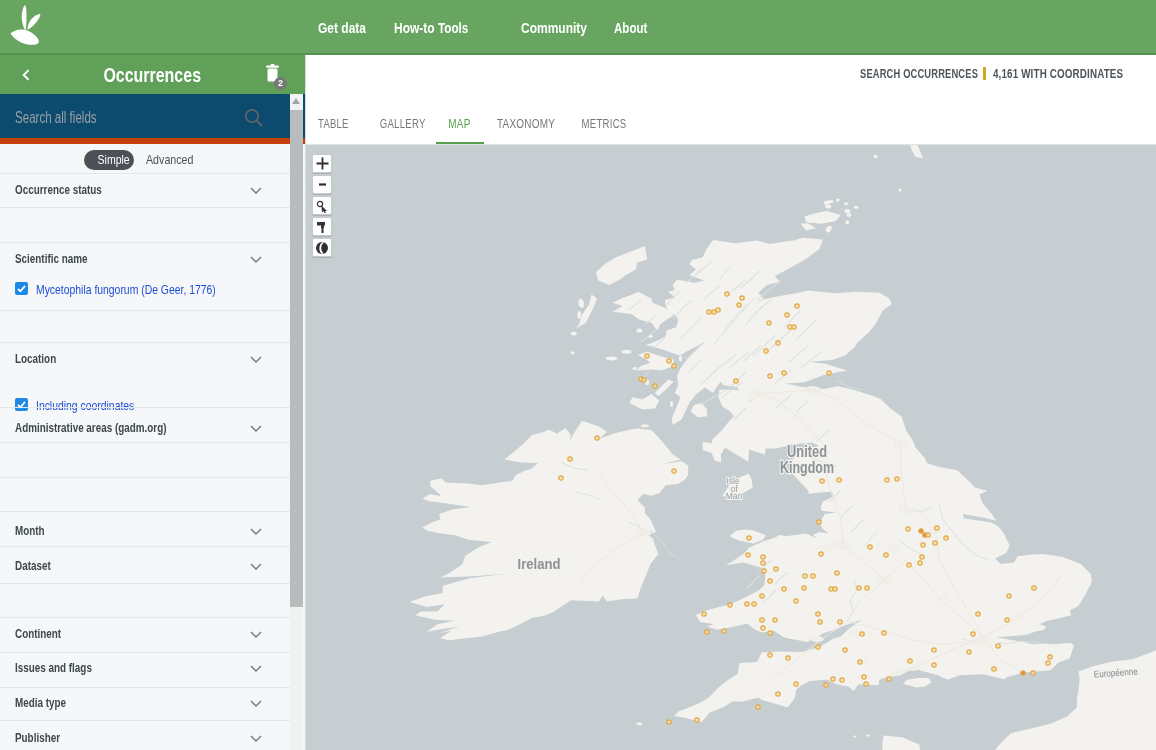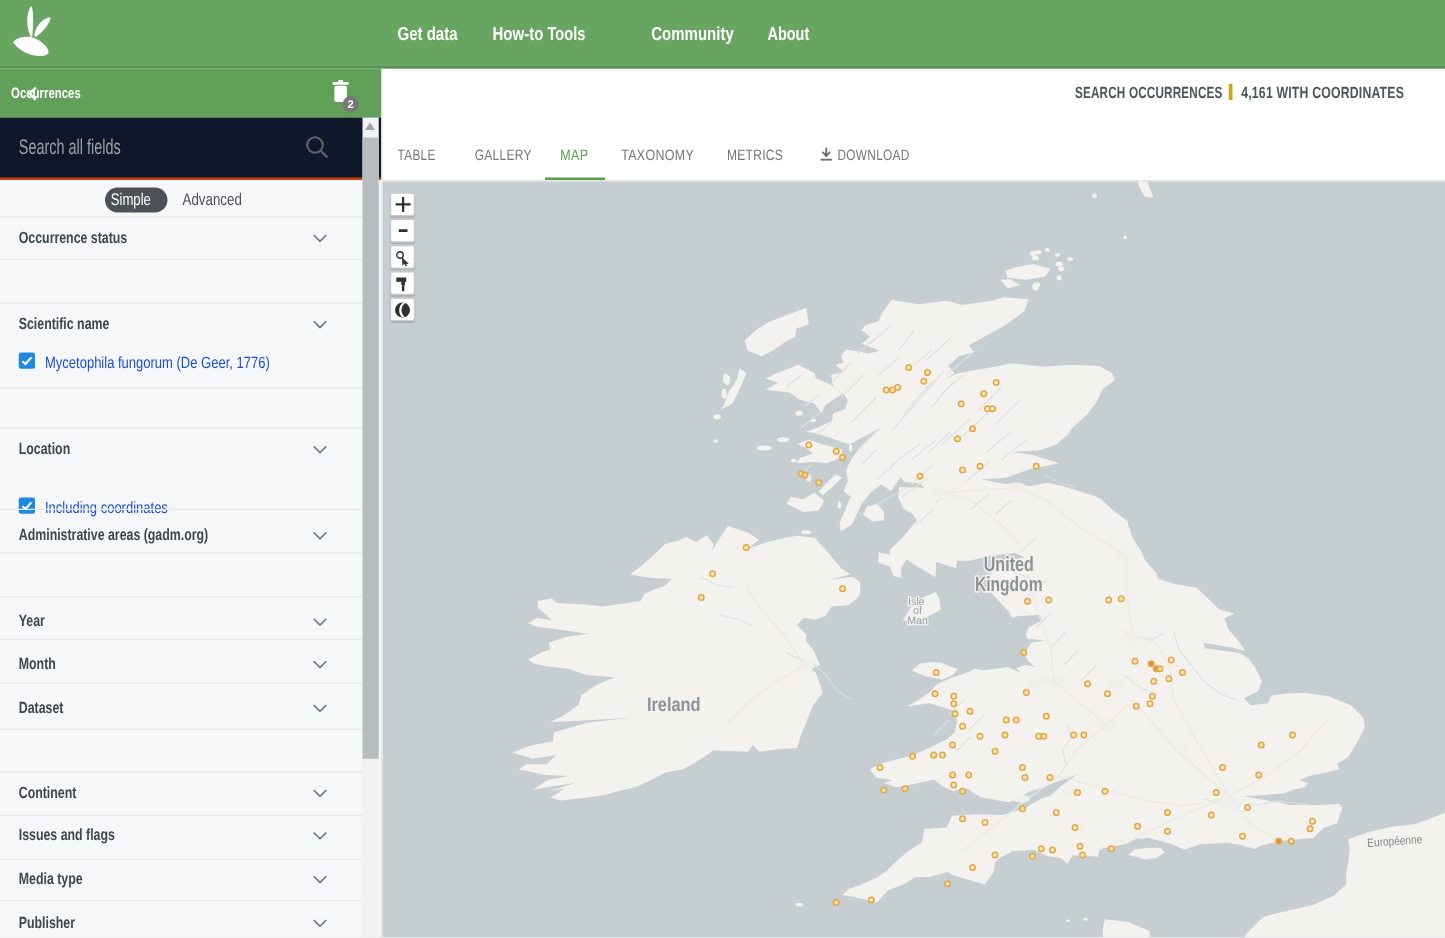--- a/index.html
+++ b/index.html
@@ -1,26 +1,26 @@
 <!DOCTYPE html>
 <html><head><meta charset="utf-8"><style>
 *{margin:0;padding:0;box-sizing:border-box}
 .cx{display:inline-block;transform-origin:0 50%}
 .cxc{display:inline-block;transform-origin:50% 50%}
 body{width:1156px;height:750px;overflow:hidden;position:relative;font-family:"Liberation Sans",sans-serif;background:#fff}
 .topnav{position:absolute;left:0;top:0;width:1156px;height:55px;background:#68a561;border-bottom:2px solid #55914e}
 .navlink{position:absolute;top:0;height:55px;line-height:55px;color:#fff;font-size:15px;font-weight:bold}
 .sidebar{position:absolute;left:0;top:55px;width:305px;height:695px;background:#f6f7f8}
 .occbar{position:absolute;left:0;top:0;width:305px;height:39px;background:#60a058;color:#fff}
-.occtitle{position:absolute;left:0;top:0;width:305px;text-align:left;line-height:39px;font-size:12px;font-weight:bold}
+.occtitle{position:absolute;left:0;top:0;width:305px;text-align:center;line-height:39px;font-size:21px;font-weight:bold}
 .backarr{position:absolute;left:22px;top:14px;width:8px;height:12px}
-.searchrow{position:absolute;left:0;top:39px;width:305px;height:50px;background:#0f172a;border-bottom:2px solid #c2410c}
+.searchrow{position:absolute;left:0;top:39px;width:305px;height:50px;background:#0c4a6e;border-bottom:6px solid #c2410c}
 .searchph{position:absolute;left:15px;top:14px;font-size:17px;color:#9aa1a6}
 .togglerow{position:absolute;left:0;top:89px;width:290px;height:29px}
-.pill{position:absolute;left:84px;top:6px;width:50px;height:20px;background:#4b5157;border-radius:11px;color:#fff;font-size:13.5px;text-align:left;line-height:20px}
+.pill{position:absolute;left:84px;top:6px;width:50px;height:20px;background:#4b5157;border-radius:11px;color:#fff;font-size:13.5px;text-align:right;line-height:20px}
 .adv{position:absolute;left:146px;top:6px;font-size:13.5px;color:#4b5157;line-height:20px}
 .sect{position:absolute;left:0;width:290px;height:17px}
 .stitle{position:absolute;left:15px;top:0;font-size:13px;font-weight:bold;color:#3d474e}
 .chev{position:absolute;right:28px;top:5px;width:12px;height:7px}
 .citem{position:absolute;left:0;width:290px;height:16px}
 .cbox{position:absolute;left:15px;top:1px;width:13px;height:13px;background:#1e88e5;border-radius:2px}
 .clab{position:absolute;left:36px;top:1px;font-size:13px;color:#1d4ed8}
 .sline{position:absolute;left:0;width:290px;height:1px;background:#e4e6e8}
 .sbar{position:absolute;left:290px;top:39px;width:13px;height:656px;background:#f1f3f3}
 .sthumb{position:absolute;left:0;top:16px;width:13px;height:497px;background:#b7bcbd}
@@ -101,26 +101,20 @@
         </svg>
       </span>
       <span class="clab"><span class="cx" style="transform:scaleX(.8)">Including coordinates</span></span>
     </div>
 <div class="sect" style="top:365px">
       <span class="stitle"><span class="cx" style="transform:scaleX(.76)">Administrative areas (gadm.org)</span></span>
       <svg class="chev" viewBox="0 0 12 7">
         <path d="M1 1 L6 6 L11 1" fill="none" stroke="#6b7a84" stroke-width="1.4"></path>
       </svg>
     </div>
-<div class="sect" style="top:434px">
-      <span class="stitle"><span class="cx" style="transform:scaleX(.76)">Year</span></span>
-      <svg class="chev" viewBox="0 0 12 7">
-        <path d="M1 1 L6 6 L11 1" fill="none" stroke="#6b7a84" stroke-width="1.4"></path>
-      </svg>
-    </div>
 <div class="sect" style="top:468px">
       <span class="stitle"><span class="cx" style="transform:scaleX(.76)">Month</span></span>
       <svg class="chev" viewBox="0 0 12 7">
         <path d="M1 1 L6 6 L11 1" fill="none" stroke="#6b7a84" stroke-width="1.4"></path>
       </svg>
     </div>
 <div class="sect" style="top:503px">
       <span class="stitle"><span class="cx" style="transform:scaleX(.76)">Dataset</span></span>
       <svg class="chev" viewBox="0 0 12 7">
         <path d="M1 1 L6 6 L11 1" fill="none" stroke="#6b7a84" stroke-width="1.4"></path>
@@ -173,24 +167,20 @@
 <div class="main">
 <div class="reshead" style="left:554px;right:auto"><span class="cx" style="transform:scaleX(.72)">SEARCH OCCURRENCES</span></div>
 <div style="position:absolute;left:677px;top:12px;width:3px;height:13px;background:#d0a61d"></div>
 <div class="reshead" style="left:687px;right:auto"><span class="cx" style="transform:scaleX(.755)">4,161 WITH COORDINATES</span></div>
 <div class="tabs">
 <span class="tab" style="left:5px;width:44px"><span class="cxc" style="transform:scaleX(.79)">TABLE</span></span>
 <span class="tab" style="left:68px;width:50px"><span class="cxc" style="transform:scaleX(.8)">GALLERY</span></span>
 <span class="tab" style="left:128px;width:50px;color:#579e4f"><span class="cxc" style="transform:scaleX(.83)">MAP</span></span>
 <span class="tab" style="left:182px;width:76px"><span class="cxc" style="transform:scaleX(.83)">TAXONOMY</span></span>
 <span class="tab" style="left:270px;width:56px"><span class="cxc" style="transform:scaleX(.8)">METRICS</span></span>
-<span class="tab" style="left:350px"><svg width="10" height="11" viewBox="0 0 10 11" style="vertical-align:-1px;margin-right:4px">
-          <path d="M5 0 L5 6 M2 3.5 L5 6.8 L8 3.5" fill="none" stroke="#6f7173" stroke-width="1.5"></path>
-          <rect x="0.5" y="9" width="9" height="1.5" fill="#6f7173"></rect>
-        </svg><span class="cx" style="transform:scaleX(.79)">DOWNLOAD</span></span>
 <div style="position:absolute;left:130px;top:38px;width:48px;height:2px;background:#579e4f"></div>
 </div>
 <div class="mapwrap">
 <svg width="851" height="605" viewBox="305 145 851 605">
 <rect x="305" y="145" width="851" height="605" fill="#c6ced1"></rect>
 <path d="M712.3 240.0L733.9 243.3L756.2 240.5L768.4 243.9L792.3 240.5L802.3 237.7L821.8 239.4L818.5 248.9L803.4 260.0L788.4 268.3L774.0 276.1L778.4 281.7L766.2 285.0L757.3 292.8L762.9 298.4L754.0 304.5L764.0 298.9L778.4 296.1L795.1 293.3L807.3 290.6L834.0 293.3L856.3 291.7L878.5 292.8L888.5 298.4L890.7 303.9L881.3 311.1L875.7 322.3L868.5 331.7L856.3 342.8L853.5 347.3L844.0 355.6L831.2 360.1L809.0 361.7L825.7 364.0L834.0 366.7L846.3 370.6L822.9 375.1L803.4 382.3L784.0 383.4L800.7 386.8L822.9 389.0L836.8 386.2L849.6 389.0L872.9 396.2L879.6 399.0L889.6 408.4L900.7 416.8L905.2 430.7L911.9 440.7L914.6 447.4L924.1 458.5L925.8 462.9L936.9 466.8L956.3 470.2L967.5 480.7L974.1 487.4L986.4 490.7L978.6 494.6L981.4 503.0L990.8 514.1L995.3 520.8L984.1 518.0L961.9 514.1L963.0 518.5L990.8 522.4L998.0 526.9L1003.6 534.7L1008.6 545.2L1005.3 553.0L994.1 558.6L999.7 564.1L1013.1 562.5L1016.4 556.3L1028.6 554.7L1042.5 554.1L1062.0 556.9L1079.8 564.1L1089.8 574.1L1090.9 581.9L1085.3 593.0L1077.5 605.8L1068.7 610.8L1070.3 615.3L1057.5 618.6L1046.4 620.8L1038.6 624.2L1045.3 626.4L1042.5 629.7L1033.1 632.0L1025.8 634.7L1006.4 636.4L994.1 637.0L1009.2 639.7L1023.1 642.0L1031.4 644.2L1042.5 643.6L1052.0 644.2L1070.3 643.1L1073.1 645.9L1071.4 650.3L1068.7 658.6L1057.5 662.5L1049.7 670.3L1023.1 672.5L1006.4 677.0L1003.0 679.2L992.5 676.4L981.4 674.2L959.1 675.3L946.3 679.8L936.9 675.3L928.5 673.1L911.9 668.6L899.6 675.3L885.2 677.5L878.5 679.8L877.4 685.3L857.4 684.2L852.9 690.9L847.4 686.4L836.8 684.8L825.7 679.8L809.0 680.9L799.5 685.9L795.1 689.8L794.0 697.6L786.8 707.6L771.7 703.1L760.6 699.8L757.3 697.6L742.3 701.5L731.2 701.5L722.8 707.0L708.9 712.6L700.6 722.0L682.8 717.6L672.8 715.9L678.3 710.9L686.7 708.1L700.6 702.0L708.9 696.4L717.3 687.6L725.6 680.9L736.7 673.7L738.4 663.1L756.2 662.0L760.6 652.5L779.5 651.4L800.7 652.0L818.5 647.0L831.2 639.2L839.6 636.4L847.4 629.2L860.7 619.7L844.0 625.3L834.0 629.7L822.9 633.1L812.9 638.6L806.2 642.0L782.9 637.5L772.9 630.8L760.6 632.5L753.4 629.2L746.2 623.6L731.2 626.9L716.1 629.7L706.1 626.4L712.8 624.2L699.5 621.9L695.0 615.3L701.7 611.4L716.1 607.5L729.5 604.2L743.9 597.5L757.3 590.8L762.9 585.8L764.5 578.0L762.9 568.6L742.3 562.5L725.0 565.2L733.9 559.7L742.3 554.1L748.4 547.4L760.6 541.9L774.5 537.4L778.4 534.7L785.1 536.3L805.1 533.5L816.2 538.5L811.8 534.7L818.5 531.9L827.3 533.5L821.2 528.5L818.5 522.4L824.0 514.1L835.1 512.4L820.7 510.7L819.6 507.4L821.8 501.8L832.9 496.3L830.7 491.8L812.9 493.0L808.4 494.1L806.2 489.6L797.9 480.7L788.4 470.2L790.7 460.7L799.5 450.1L818.5 445.7L810.7 442.4L790.7 444.6L775.1 448.5L764.5 448.5L764.0 454.6L747.8 449.6L747.8 455.7L747.3 461.8L736.2 455.1L723.9 447.4L720.0 454.6L720.0 462.4L713.9 460.7L710.6 452.9L701.7 450.1L701.7 441.8L710.6 443.5L711.7 439.0L719.5 431.8L727.3 422.3L732.8 416.2L728.4 410.7L721.7 406.8L717.3 397.3L718.4 389.5L738.4 390.1L735.1 386.8L722.8 385.6L719.5 381.8L711.7 392.9L703.9 387.3L695.0 394.5L688.3 402.9L680.6 419.6L671.7 425.1L670.6 418.4L675.0 408.4L679.5 397.3L673.9 392.9L677.2 385.1L676.1 376.2L678.3 370.6L682.8 363.4L688.3 357.3L703.9 341.7L693.9 347.3L678.3 355.6L662.8 350.1L650.5 346.2L643.9 345.6L655.0 341.2L664.4 336.7L665.6 330.6L675.0 327.3L677.2 320.6L675.0 316.1L667.2 311.1L665.0 306.7L663.9 300.0L673.9 297.2L667.2 291.7L673.9 290.0L671.7 285.0L676.1 279.4L693.9 282.8L702.8 280.6L688.3 275.0L695.0 269.4L688.3 263.9L691.1 260.0L701.7 257.2L705.0 250.0L708.9 244.4L712.3 240.0Z" fill="#f3f2ee"></path>
 <path d="M581.0 420.7L597.7 426.2L606.1 431.8L597.7 439.0L612.7 433.5L627.2 430.1L636.6 428.5L650.5 430.1L658.9 439.0L668.3 450.1L671.7 454.6L679.5 459.6L661.7 464.0L681.1 461.3L687.2 465.7L687.2 475.2L683.9 479.6L677.2 484.1L664.4 485.2L658.9 493.0L650.5 495.7L642.2 494.1L638.3 498.0L636.6 500.2L643.9 507.4L643.9 513.0L649.4 519.6L653.3 528.0L655.0 531.9L646.1 534.7L651.7 538.0L653.9 544.7L657.2 554.1L649.4 564.1L645.0 575.2L639.4 589.1L636.6 598.6L622.7 599.1L606.1 601.4L601.6 595.8L597.7 601.4L569.9 600.3L553.2 611.4L544.9 615.3L531.0 618.1L517.1 625.3L507.1 629.7L494.9 632.5L481.0 636.4L467.1 638.1L447.6 640.3L439.3 638.1L450.4 630.8L438.1 633.1L458.7 626.4L436.5 629.7L425.4 632.0L436.5 624.2L453.2 620.8L433.7 619.7L414.2 615.3L419.8 611.4L436.5 611.4L443.7 604.2L425.4 606.9L408.7 601.9L423.7 596.4L441.5 593.0L442.0 585.8L469.8 578.0L503.2 574.1L467.1 576.4L439.3 577.5L449.3 572.5L461.5 564.1L464.3 555.8L477.1 547.4L490.4 541.9L467.1 539.7L454.8 535.2L436.5 533.0L425.9 530.8L421.5 527.4L430.9 522.4L439.3 519.6L438.1 514.1L451.5 509.6L469.8 506.9L445.9 503.5L428.1 501.3L421.5 498.5L429.3 494.1L440.4 496.3L434.8 490.7L429.3 486.3L429.3 480.7L440.4 478.5L444.8 482.4L467.1 483.5L481.0 485.2L511.5 480.7L514.3 475.2L522.7 471.3L531.0 468.5L536.6 462.9L519.9 462.4L503.2 459.6L511.5 452.9L521.5 444.6L531.0 435.1L542.1 432.3L547.7 429.6L556.0 433.5L564.4 427.9L569.9 435.1L568.8 440.7L573.8 431.8L578.3 425.1L581.0 420.7Z" fill="#f3f2ee"></path>
 <path d="M747.8 473.5L750.6 479.6L751.7 487.4L742.3 493.0L731.2 496.3L721.2 496.3L725.6 489.6L729.5 482.9L738.4 477.4Z" fill="#f3f2ee"></path>
 <path d="M743.9 529.6L751.7 530.2L765.1 535.2L761.7 539.7L752.8 543.5L738.4 540.8L728.4 536.3L735.1 530.8Z" fill="#f3f2ee"></path>
 <path d="M927.4 678.1L930.8 682.0L924.1 686.4L915.2 687.6L901.9 683.7L906.3 679.8L917.4 678.1Z" fill="#f3f2ee"></path>

